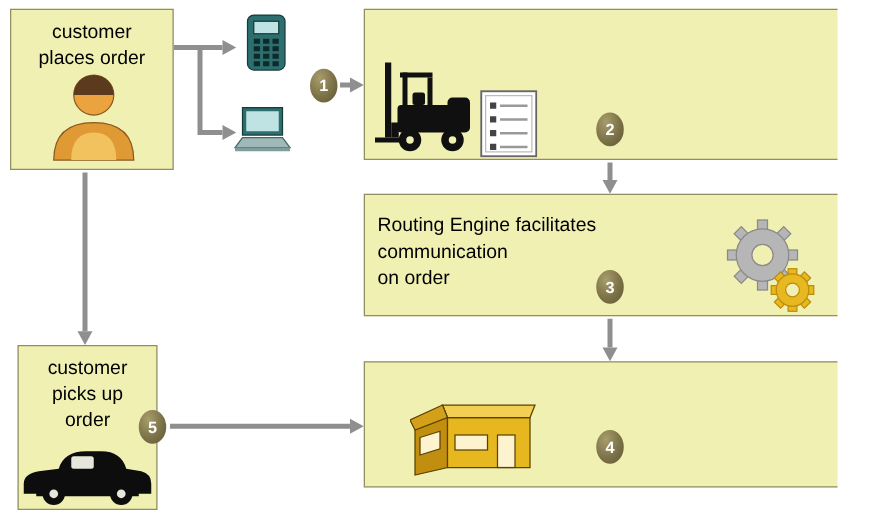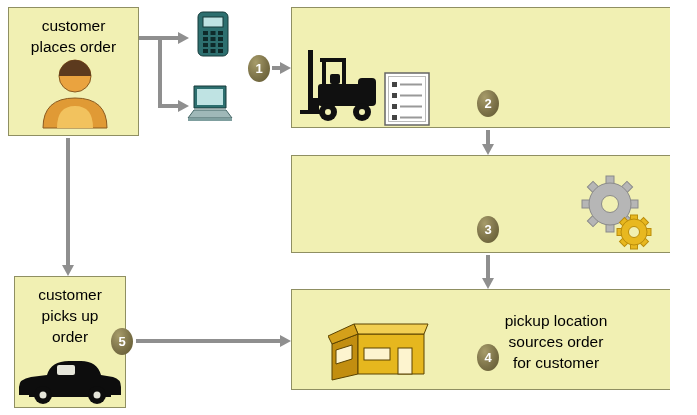--- a/index.html
+++ b/index.html
@@ -146,20 +146,23 @@
           <rect x="8" y="32" width="5" height="5" fill="#444444"></rect>
             <line x1="16" y1="34.5" x2="38" y2="34.5" stroke="#999999" stroke-width="2"></line>
           <rect x="8" y="43" width="5" height="5" fill="#444444"></rect>
             <line x1="16" y1="45.5" x2="38" y2="45.5" stroke="#999999" stroke-width="2"></line>
         </g>
       </svg>
     </div>
   </div>
 
   <div class="box box-routing">
+    <div class="box-label lbl-routing">Routing Engine facilitates
+communication
+on order</div>
     <div class="icon icon-gears">
       <svg width="80" height="82" viewBox="0 0 80 82">
         <g style="fill:#B6B6B6" stroke="#8A8A8A">
           <rect x="30" y="8" width="8" height="12" transform="rotate(0 34 36)"></rect>
           <rect x="30" y="8" width="8" height="12" transform="rotate(45 34 36)"></rect>
           <rect x="30" y="8" width="8" height="12" transform="rotate(90 34 36)"></rect>
           <rect x="30" y="8" width="8" height="12" transform="rotate(135 34 36)"></rect>
           <rect x="30" y="8" width="8" height="12" transform="rotate(180 34 36)"></rect>
           <rect x="30" y="8" width="8" height="12" transform="rotate(225 34 36)"></rect>
           <rect x="30" y="8" width="8" height="12" transform="rotate(270 34 36)"></rect>
@@ -177,23 +180,20 @@
           <rect x="54.5" y="47" width="7" height="10" transform="rotate(270 58 64)"></rect>
           <rect x="54.5" y="47" width="7" height="10" transform="rotate(315 58 64)"></rect>
           <circle cx="58" cy="64" r="13"></circle>
         </g>
         <circle cx="58" cy="64" r="5.5" style="fill:var(--box-bg)" stroke="#BB8D0B"></circle>
       </svg>
     </div>
   </div>
 
   <div class="box box-pickup">
-    <div class="box-label lbl-pickup">pickup location
-sources order
-for customer</div>
     <div class="icon icon-store">
       <svg width="102" height="74" viewBox="0 0 102 74">
         <polygon points="4,36 30,26 30,66 4,72" fill="#C28E10" stroke="#5B4300"></polygon>
         <polygon points="30,26 96,26 96,66 30,66" fill="#E6B71E" stroke="#5B4300"></polygon>
         <polygon points="26,16 100,16 96,26 30,26" fill="#F2CF52" stroke="#5B4300"></polygon>
         <polygon points="0,28 26,16 30,26 4,36" fill="#D4A01A" stroke="#5B4300"></polygon>
         <rect x="70" y="40" width="14" height="26" fill="#FDF4CF" stroke="#5B4300"></rect>
         <rect x="36" y="40" width="26" height="12" fill="#FDF4CF" stroke="#5B4300"></rect>
         <polygon points="8,42 24,37 24,51 8,56" fill="#FDF4CF" stroke="#5B4300"></polygon>
       </svg>

